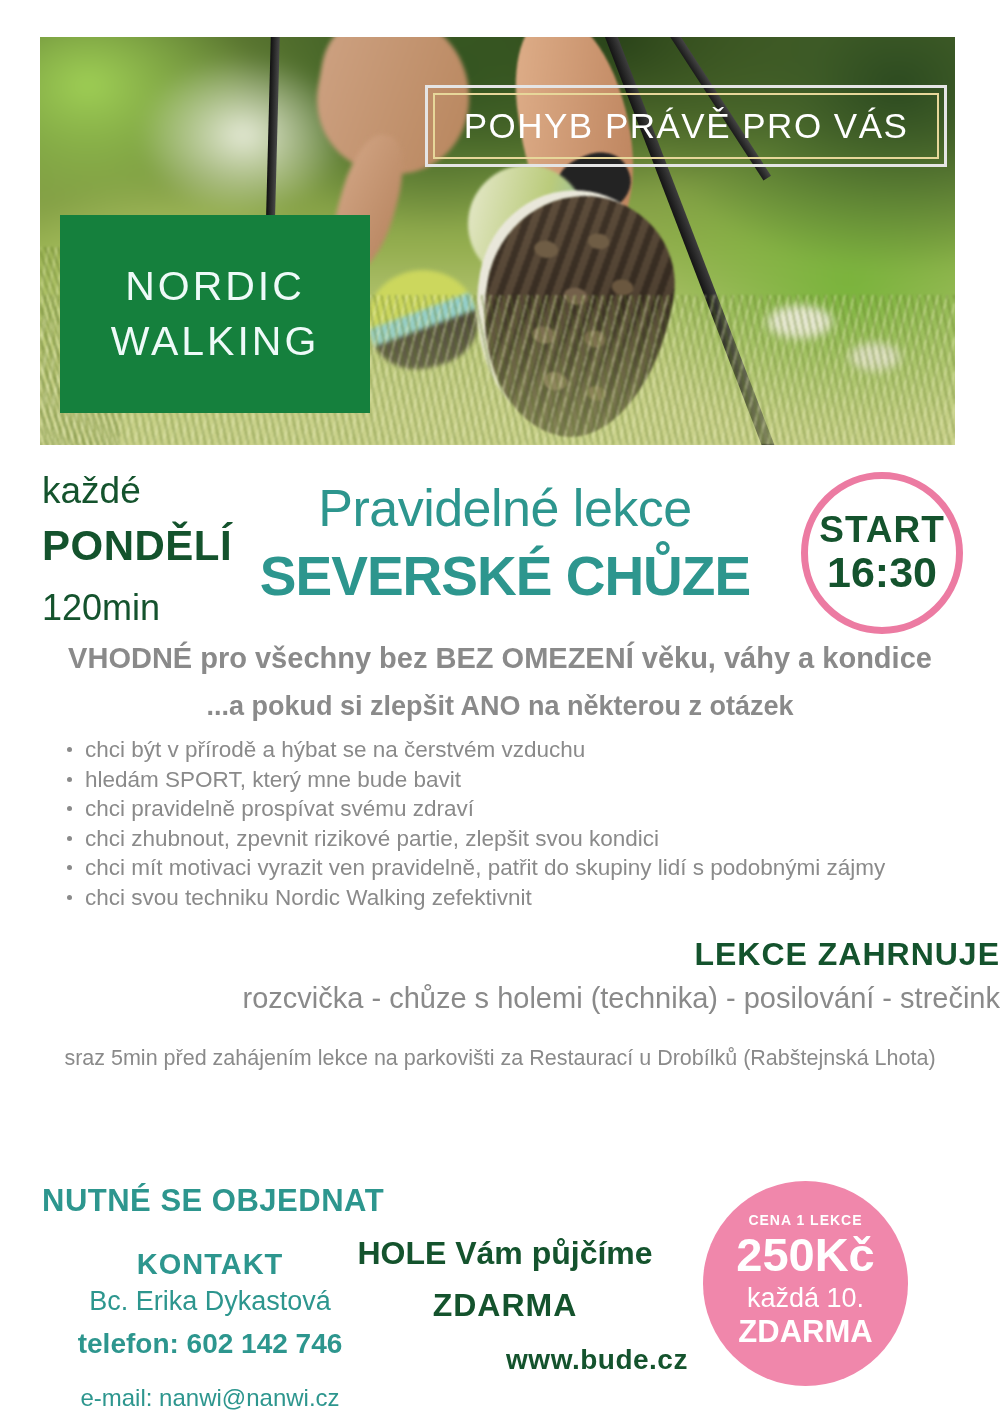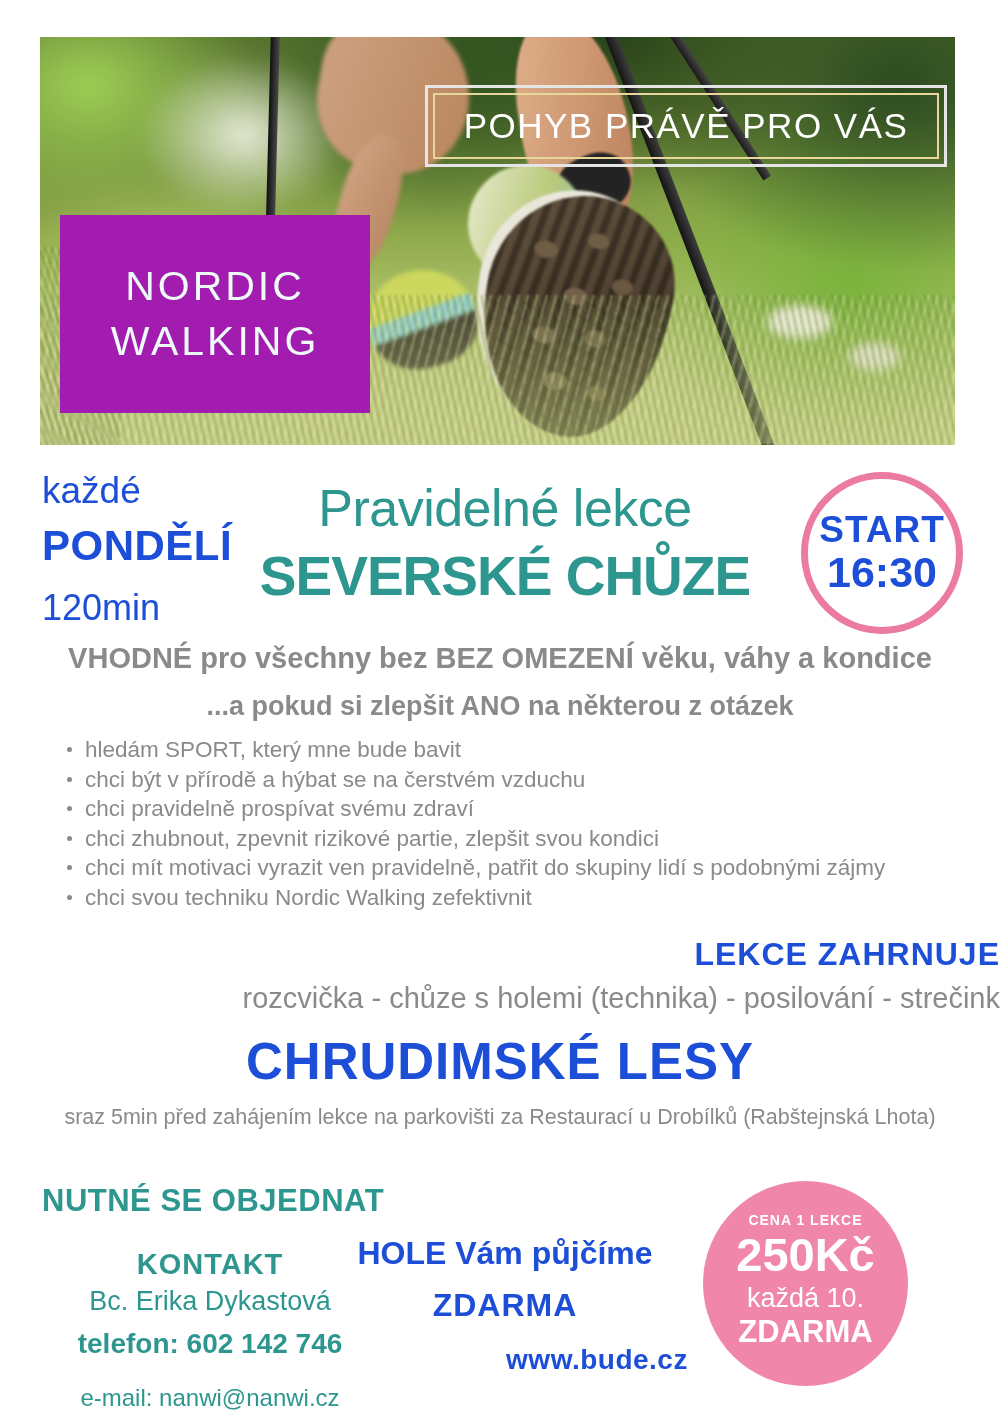--- a/index.html
+++ b/index.html
@@ -64,25 +64,25 @@
       repeating-linear-gradient(-75deg, rgba(232,236,188,.45) 0 2px, transparent 2px 9px),
       linear-gradient(180deg, rgba(196,206,130,0), rgba(198,208,132,.55));}
   .ph-grass-left{position:absolute;left:0;top:210px;width:80px;height:200px;filter:blur(1px);
     background:
       repeating-linear-gradient(70deg, rgba(95,120,40,.45) 0 2px, transparent 2px 6px),
       repeating-linear-gradient(-80deg, rgba(228,233,182,.4) 0 2px, transparent 2px 8px);}
   .banner{position:absolute;left:385px;top:48px;width:516px;height:76px;z-index:20;
     border:3px solid #e5e5e5;display:flex;align-items:center;justify-content:center;}
   .banner::after{content:"";position:absolute;inset:5px;border:2px solid #e7d79a;}
   .banner-text{color:#ffffff;font-size:35px;font-weight:500;letter-spacing:1.5px;}
-  .nw-box{position:absolute;left:20px;top:178px;width:310px;height:198px;z-index:21;background:#a21caf;
+  .nw-box{position:absolute;left:20px;top:178px;width:310px;height:198px;z-index:21;background:#15803d;
     display:flex;flex-direction:column;align-items:center;justify-content:center;gap:14px;}
   .nw-line{color:#eefaf8;font-size:41px;font-weight:500;letter-spacing:3px;line-height:1;}
   
-  .pink{color:#1d4ed8;} .teal{color:#2d968e;} .gray{color:#8a8a8a;}
+  .pink{color:#14532d;} .teal{color:#2d968e;} .gray{color:#8a8a8a;}
   .schedule{position:absolute;left:42px;top:470px;}
   .sch-1{font-size:37px;font-weight:500;}
   .sch-2{font-size:42px;font-weight:800;margin-top:10px;letter-spacing:.5px;}
   .sch-3{font-size:36px;font-weight:500;margin-top:17px;}
   .title{position:absolute;left:165px;top:478px;width:680px;text-align:center;}
   .title-1{font-size:52px;font-weight:500;letter-spacing:-.5px;}
   .title-2{font-size:55px;font-weight:800;margin-top:6px;letter-spacing:-1px;}
   .start-badge{position:absolute;left:801px;top:472px;width:162px;height:162px;border:7px solid #ec7ba2;
     border-radius:50%;background:#fff;box-sizing:border-box;display:flex;flex-direction:column;
     align-items:center;justify-content:center;}
@@ -162,35 +162,34 @@
     <div class="start-label">START</div>
     <div class="start-time">16:30</div>
   </div>
 
   <div class="intro gray">
     <div class="intro-1">VHODNÉ pro všechny bez BEZ OMEZENÍ věku, váhy a kondice</div>
     <div class="intro-2">...a pokud si zlepšit ANO na některou z otázek</div>
   </div>
 
   <ul class="bullets">
+    <li>chci být v přírodě a hýbat se na čerstvém vzduchu</li>
     <li>hledám SPORT, který mne bude bavit</li>
-    <li>chci být v přírodě a hýbat se na čerstvém vzduchu</li>
     <li>chci pravidelně prospívat svému zdraví</li>
     <li>chci zhubnout, zpevnit rizikové partie, zlepšit svou kondici</li>
     <li>chci mít motivaci vyrazit ven pravidelně, patřit do skupiny lidí s podobnými zájmy</li>
     <li>chci svou techniku Nordic Walking zefektivnit</li>
   </ul>
 
   <div class="lesson">
     <div class="lesson-h pink">LEKCE ZAHRNUJE</div>
     <div class="lesson-i gray">rozcvička - chůze s holemi (technika) - posilování - strečink</div>
   </div>
 
   <div class="location">
-    <div class="loc-name pink">CHRUDIMSKÉ LESY</div>
     <div class="loc-note gray">sraz 5min před zahájením lekce na parkovišti za Restaurací u Drobílků (Rabštejnská Lhota)</div>
   </div>
 
   <div class="booking teal">NUTNÉ SE OBJEDNAT</div>
 
   <div class="contact teal">
     <div class="ct-h">KONTAKT</div>
     <div class="ct-name">Bc. Erika Dykastová</div>
     <div class="ct-phone">telefon: 602 142 746</div>
     <div class="ct-mail">e-mail: nanwi@nanwi.cz</div>

